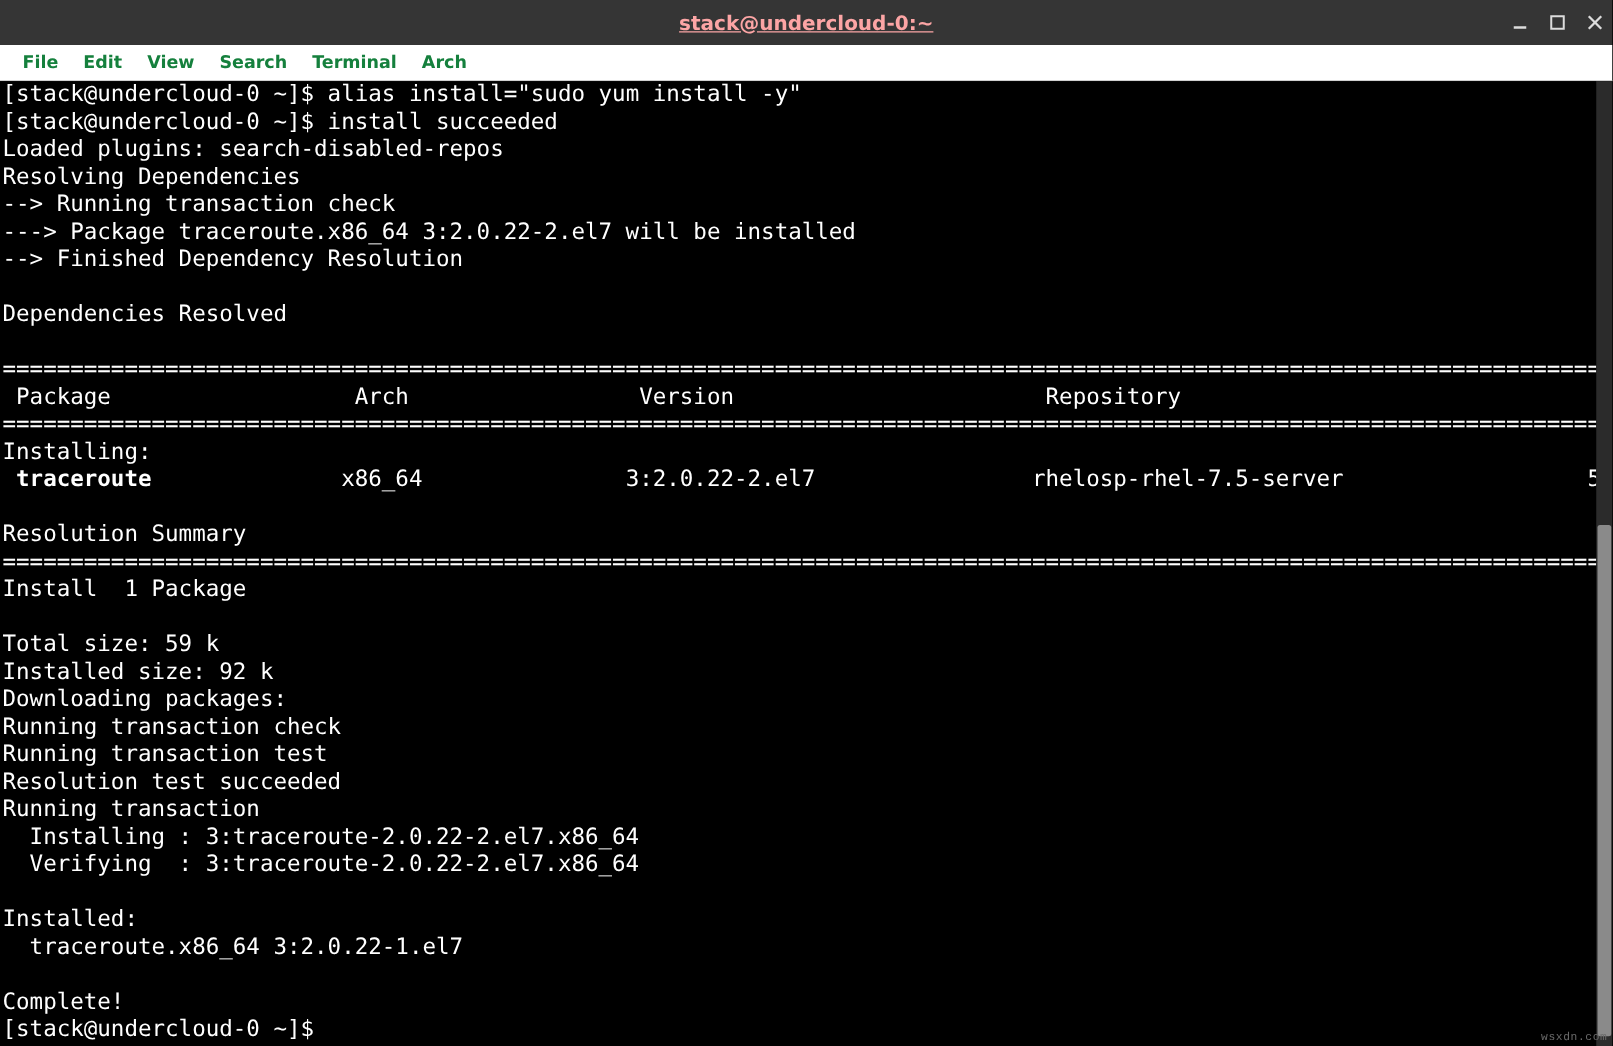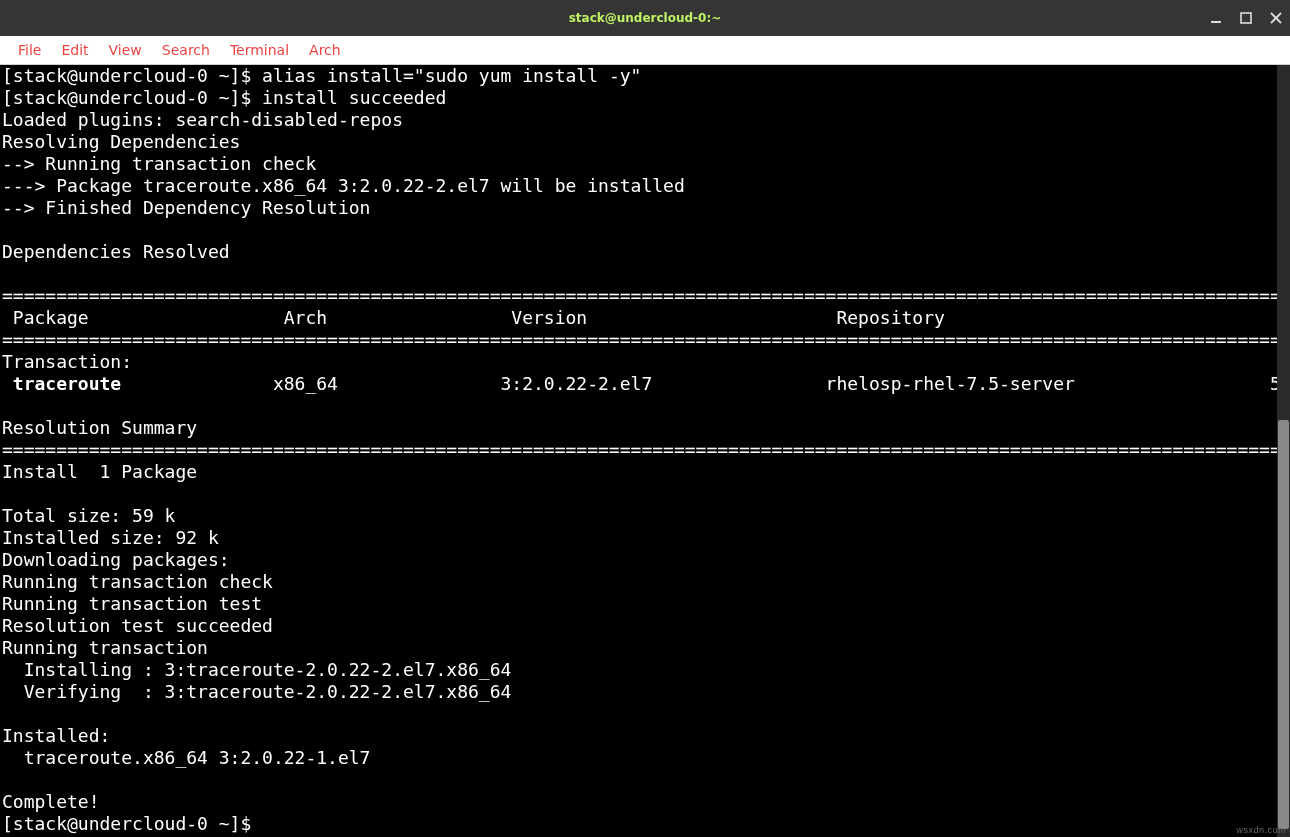--- a/index.html
+++ b/index.html
@@ -1,29 +1,29 @@
 <!DOCTYPE html>
 <html><head>
 <meta charset="utf-8">
 <style>
   * { margin: 0; padding: 0; box-sizing: border-box; }
   html, body { width: 1290px; height: 837px; overflow: hidden; font-family: "DejaVu Sans", "Liberation Sans", sans-serif; background: #000; }
   .window { width: 1290px; height: 837px; display: flex; flex-direction: column; background: #000; }
   .titlebar { height: 36px; background: #353535; display: flex; align-items: center; justify-content: center; position: relative; }
-  .titlebar-title { color: #bef264; font-size: 12px; font-weight: bold; }
+  .titlebar-title { color: #fca5a5; font-size: 16px; font-weight: bold; text-decoration: underline; }
   .titlebar-controls { position: absolute; right: 6px; top: 0; height: 36px; display: flex; align-items: center; gap: 14px; }
   .tb-btn { width: 16px; height: 16px; display: flex; align-items: center; justify-content: center; color: #dcdcdc; cursor: pointer; font-size: 14px; }
   .menubar { height: 29px; background: #ffffff; display: flex; align-items: center; padding: 0 8px; gap: 0; border-bottom: 1px solid #d0d0d0; }
-  .menu-item { padding: 4px 10px; font-size: 14px; color: #ef4444; cursor: pointer; }
+  .menu-item { padding: 4px 10px; font-size: 14px; color: #15803d; cursor: pointer; font-weight: bold; }
   .terminal-wrap { flex: 1; position: relative; background: #000; }
   .terminal { position: absolute; left: 0; top: 0; right: 13px; bottom: 0; background: #000; color: #fff; font-family: "DejaVu Sans Mono", "Liberation Mono", Consolas, monospace; font-size: 18px; line-height: 22px; white-space: pre; overflow: hidden; padding: 0 2px; }
   .scrollbar { position: absolute; right: 0; top: 0; width: 13px; height: 100%; background: #2b2b2b; }
   .scrollbar-thumb { position: absolute; left: 1px; right: 1px; top: 46%; bottom: 1%; background: #8a8a8a; border-radius: 2px; }
   .bold { font-weight: bold; }
-  .watermark { position: absolute; right: 4px; bottom: 2px; font-size: 9px; color: #6b6b6b; font-family: Liberation Sans, sans-serif; letter-spacing: .5px; }
+  .watermark { position: absolute; right: 4px; bottom: 2px; font-size: 9px; color: #6b6b6b; font-family: Liberation Mono, monospace; letter-spacing: .5px; }
   svg.icon-svg { width: 14px; height: 14px; }
 </style>
 </head>
 <body>
 
 <div class="window">
 
   <div class="titlebar">
     <span class="titlebar-title">stack@undercloud-0:~</span>
     <div class="titlebar-controls">
@@ -62,21 +62,21 @@
 <span>Resolving Dependencies</span>
 <span>--&gt; Running transaction check</span>
 <span>---&gt; Package traceroute.x86_64 3:2.0.22-2.el7 will be installed</span>
 <span>--&gt; Finished Dependency Resolution</span>
 
 <span>Dependencies Resolved</span>
 
 <span>================================================================================================================================</span>
 <span> Package                  Arch                 Version                       Repository                                Size</span>
 <span>================================================================================================================================</span>
-<span>Transaction:</span>
+<span>Installing:</span>
 <span class="bold"> traceroute</span><span>              x86_64               3:2.0.22-2.el7                rhelosp-rhel-7.5-server                  59 k</span>
 
 <span>Resolution Summary</span>
 <span>================================================================================================================================</span>
 <span>Install  1 Package</span>
 
 <span>Total size: 59 k</span>
 <span>Installed size: 92 k</span>
 <span>Downloading packages:</span>
 <span>Running transaction check</span>

